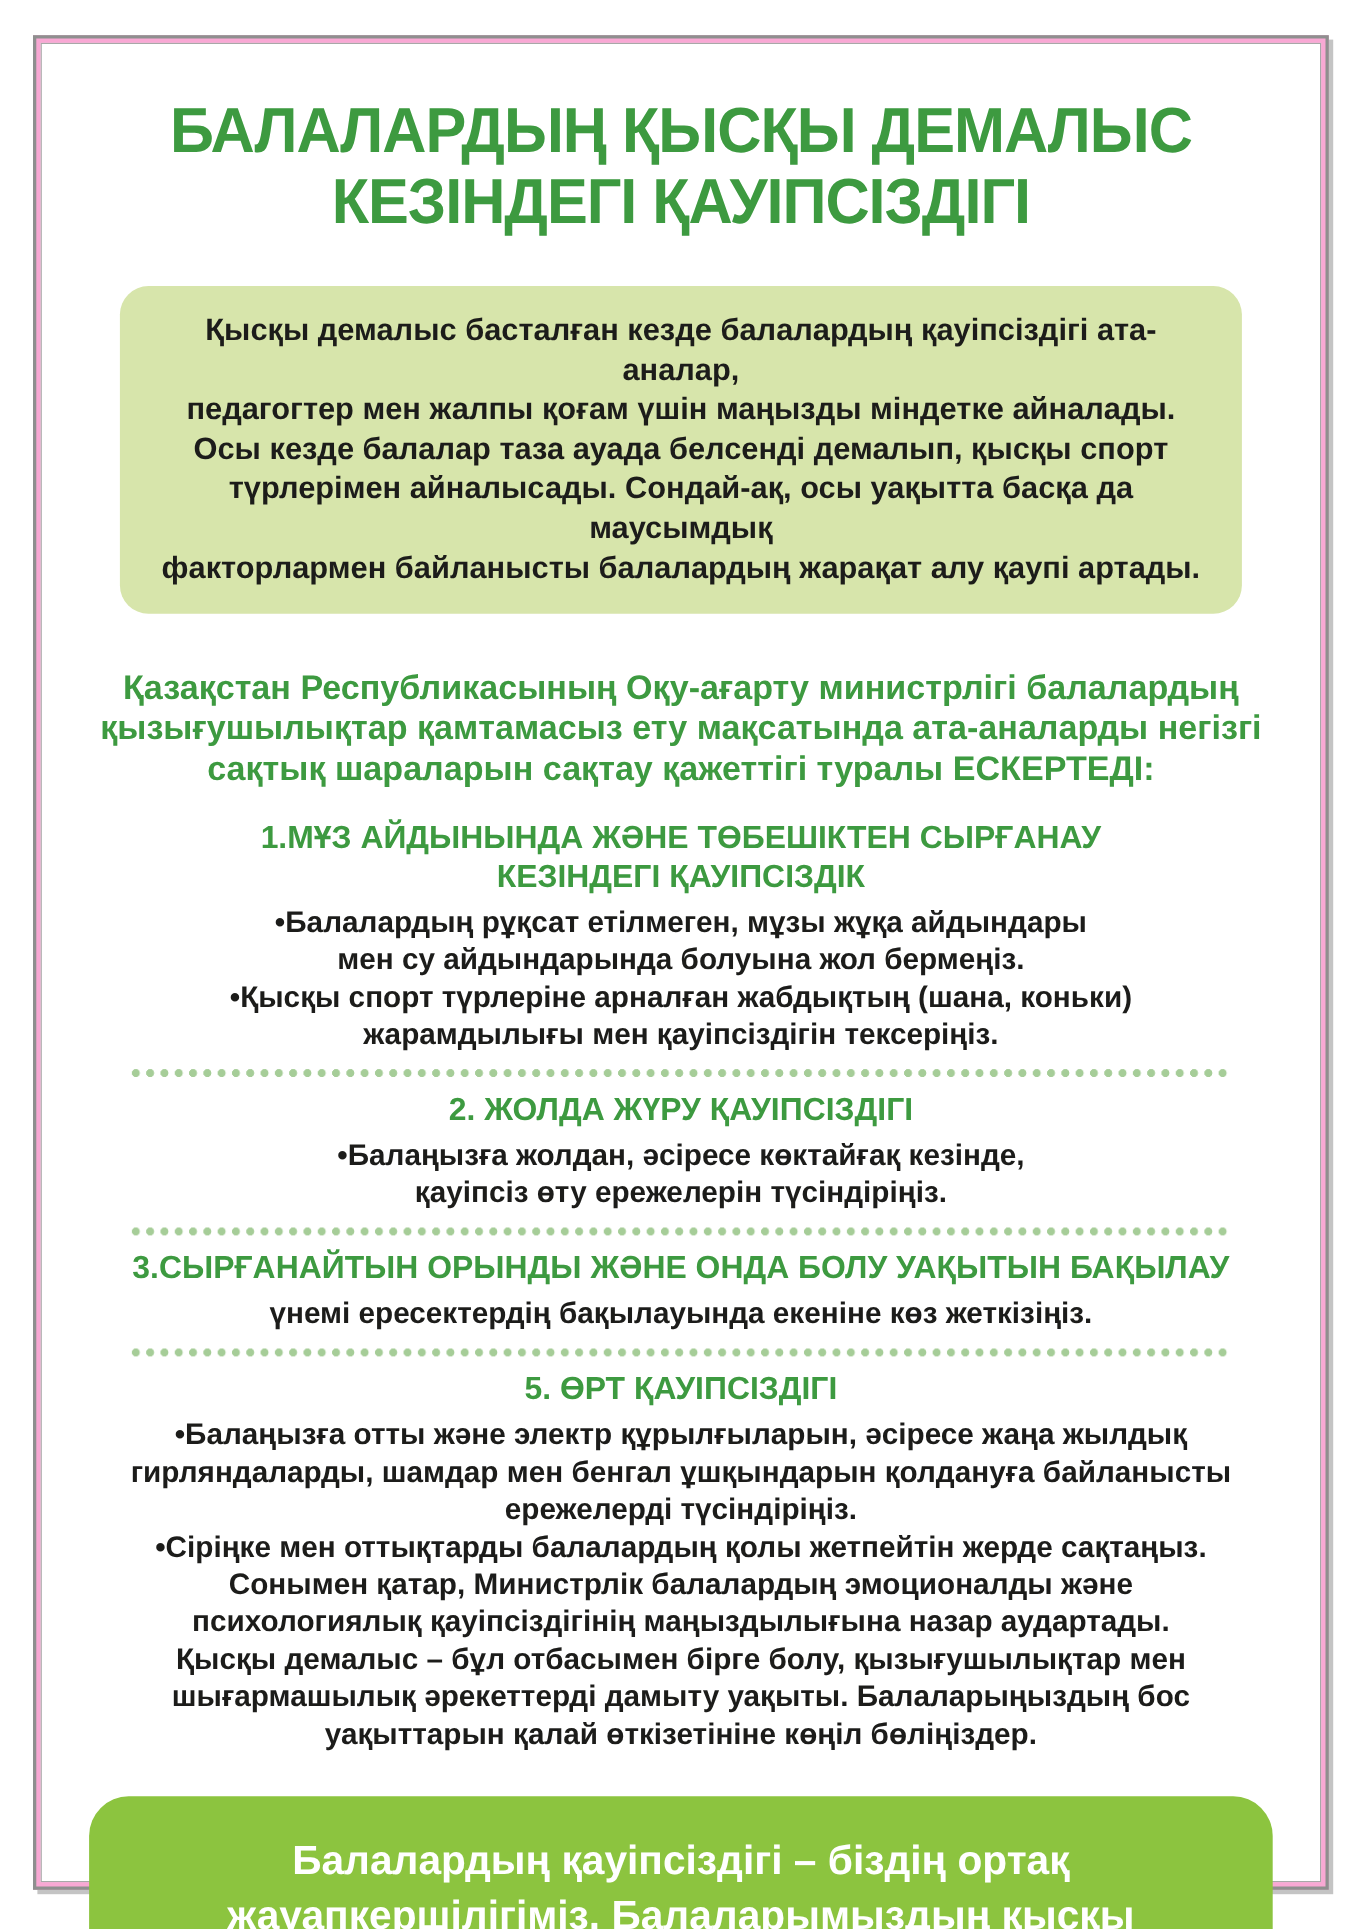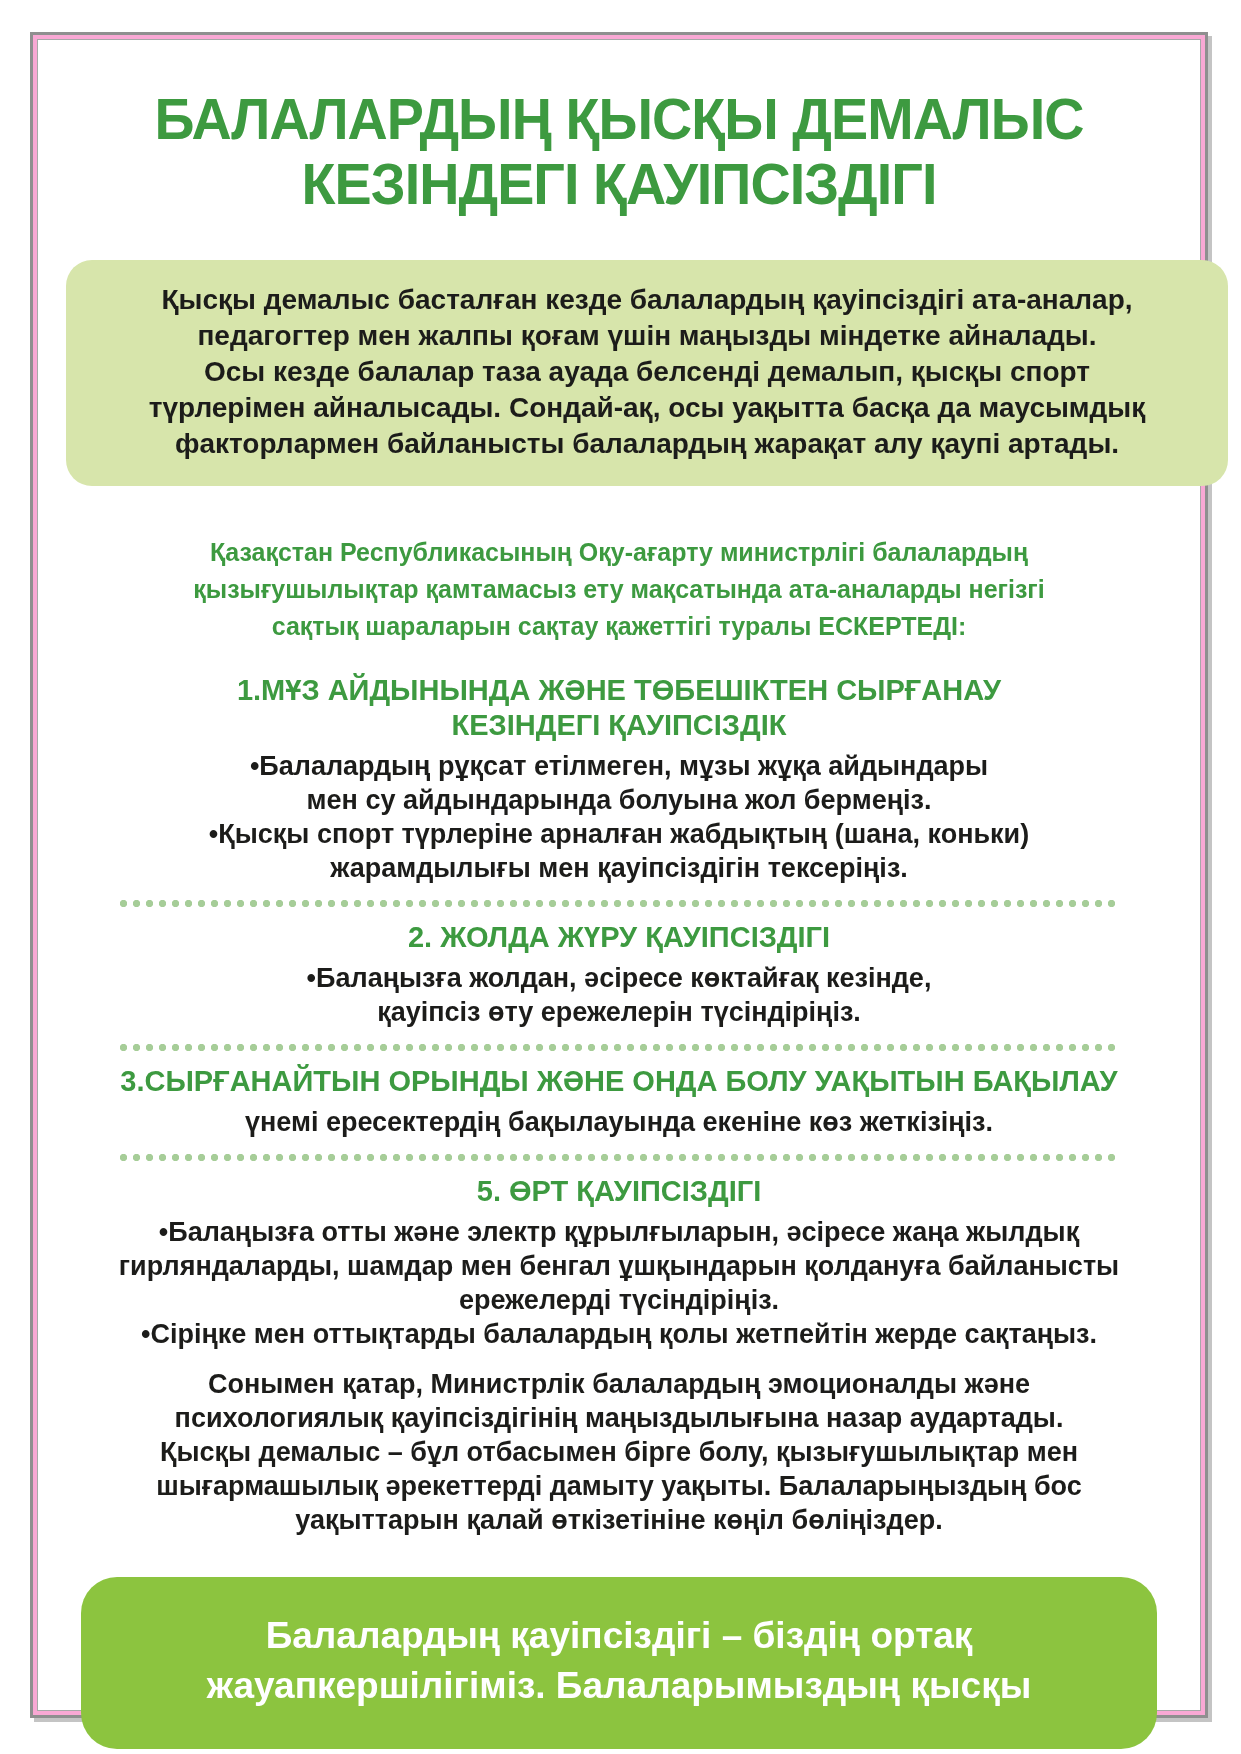--- a/index.html
+++ b/index.html
@@ -34,33 +34,33 @@
     margin-top: 8px;
     color: #3d9a40;
     font-size: 58px;
     line-height: 65px;
     font-weight: 700;
     letter-spacing: -1px;
   }
   .title .tline { display: block; transform: scaleX(0.96); transform-origin: center; }
   .intro-box {
     margin: 44px auto 4px auto;
-    width: 1162px;
+    width: 1020px;
     background: #d7e5ab;
     border-radius: 26px;
     padding: 22px 26px 24px 26px;
     color: #1c1c1a;
     font-size: 28px;
     line-height: 36px;
     font-weight: 700;
   }
   .notice {
     margin-top: 48px;
     color: #3d9a40;
-    font-size: 25px;
+    font-size: 31px;
     line-height: 37px;
     font-weight: 700;
   }
   .section { margin-top: 28px; text-align: center; }
   .section-heading {
     color: #3d9a40;
     font-size: 29px;
     line-height: 35px;
     font-weight: 700;
   }
@@ -73,21 +73,21 @@
   }
   .dots {
     width: 1000px;
     height: 9px;
     margin: 14px auto 10px auto;
     background-image: radial-gradient(circle at 4.5px 4.5px, #a6cd98 3.4px, rgba(0,0,0,0) 3.9px);
     background-size: 13px 9px;
     background-repeat: repeat-x;
   }
   .closing {
-    margin-top: 16px;
+    margin-top: 0;
     color: #1c1c1a;
     font-size: 27px;
     line-height: 34px;
     font-weight: 700;
   }
   .footer-box {
     margin: 40px auto 0 auto;
     width: 1076px;
     background: #8cc43f;
     border-radius: 36px;

